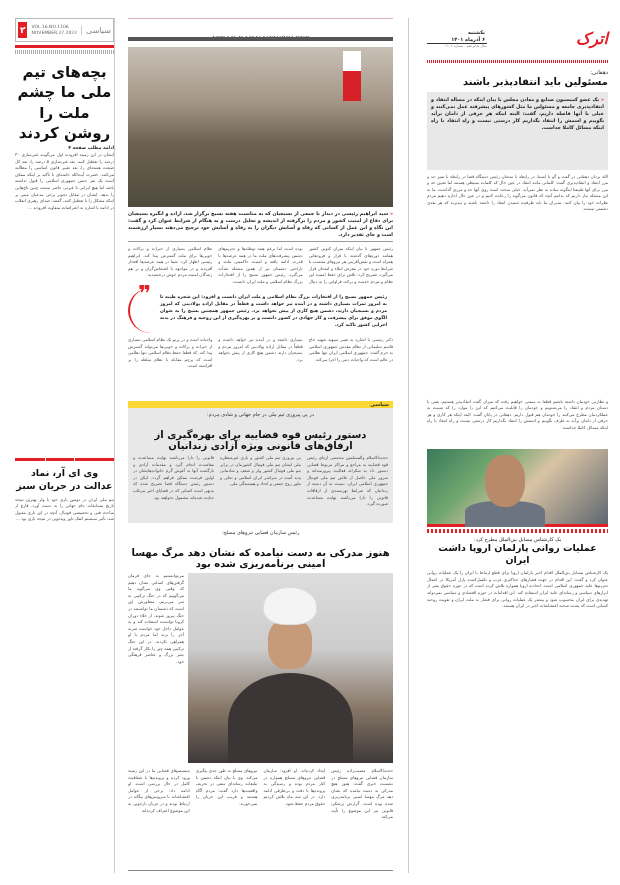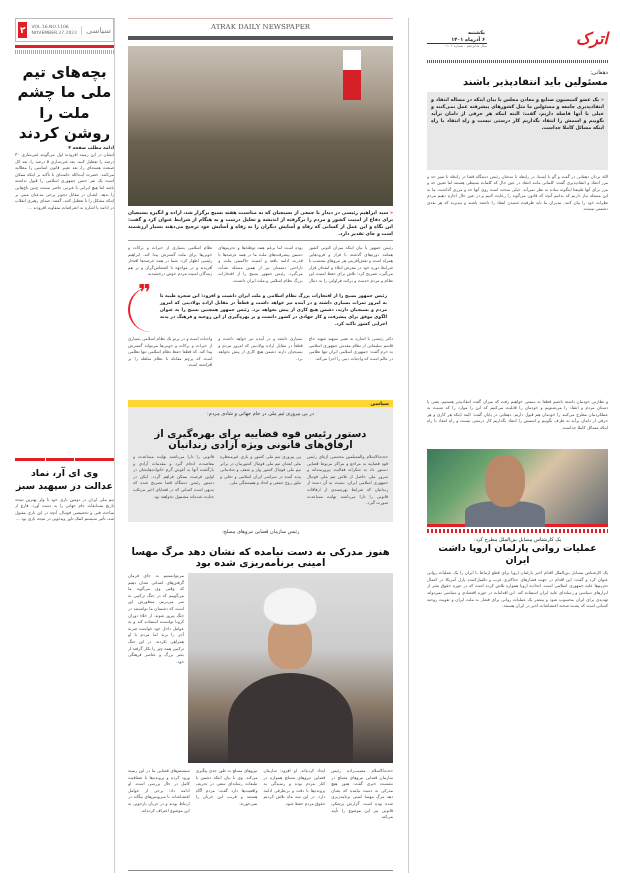--- a/index.html
+++ b/index.html
@@ -11,21 +11,21 @@
 
 .lhead{border:1px solid #bbb;height:24px;display:flex;align-items:center;padding:2px;gap:4px}
 .pagenum{background:#e31e24;color:#fff;font-size:9px;font-weight:bold;width:14px;height:16px;display:flex;align-items:center;justify-content:center}
 .vol{font-size:4.5px;color:#666;line-height:6px}
 .sect{font-size:8px;color:#888;margin-left:auto;direction:rtl;border-left:1px solid #ccc;padding-left:4px}
 .redbar{height:3px;background:#e31e24;margin-top:3px}
 .dotbar{height:4px;margin-top:2px;background:repeating-linear-gradient(90deg,#aaa 0 1px,#fff 1px 2px)}
 .h-big{font-weight:bold;color:#111;line-height:1.35}
 .body-txt{font-size:4.2px;line-height:6.6px;color:#444;direction:rtl;text-align:justify}
 
-.masthead{border-top:1px solid #d8b4b4;text-align:center;font-family:"DejaVu Serif",serif;font-size:7px;color:#555;padding-top:4px;height:16px}
+.masthead{border-top:1px solid #d8b4b4;text-align:center;font-family:"DejaVu Serif",serif;font-size:7px;color:#555;padding-top:16px;height:16px}
 .thickbar{height:4px;background:#555;margin-top:2px}
 .photo1{margin-top:6px;height:160px;background:linear-gradient(180deg,#c8c0b5 0%,#a39585 35%,#6b6150 60%,#4f4a3c 100%);position:relative;overflow:hidden}
 .flag{position:absolute;left:215px;top:4px;width:18px;height:50px;background:linear-gradient(180deg,#fff 0 40%,#d62027 40% 100%)}
 .mainhead{font-size:14px;font-weight:bold;text-align:center;direction:rtl;margin-top:4px;color:#111}
 .redmark{color:#e31e24;font-weight:bold}
 .lead{font-size:4.8px;line-height:7px;font-weight:bold;direction:rtl;text-align:justify;margin-top:3px;color:#222;border-bottom:1px solid #999;padding-bottom:3px}
 .cols3{display:flex;flex-direction:row-reverse;gap:6px;margin-top:4px}
 .cols3>div{flex:1}
 .quote{position:relative;margin:4px 0;padding:5px 6px 5px 30px;border:2px solid #e31e24;border-radius:40px;border-right:none;border-top:none;border-bottom:none;font-size:4.5px;line-height:7px;font-weight:bold;direction:rtl;text-align:justify}
 .qmark{position:absolute;left:8px;top:2px;color:#e31e24;font-size:22px;font-weight:bold}
@@ -59,21 +59,21 @@
       <div>NOVEMBER.27.2022</div>
     </div>
     <div class="sect">سیاسی</div>
   </div>
   <div class="redbar"></div>
   <div class="dotbar"></div>
   <div class="h-big rtl" style="font-size:15px;text-align:center;margin-top:8px">بچه‌های تیم ملی ما چشم ملت را روشن کردند</div>
   <div style="font-size:4.5px;font-weight:bold;direction:rtl;margin-top:2px">ادامه مطلب صفحه ۴</div>
   <div class="body-txt" style="height:300px;overflow:hidden;margin-top:2px">ایشان در این زمینه افزودند اول می‌گویند غنی‌سازی ۳۰ درصد را تعطیل کنید، بعد غنی‌سازی ۵ درصد را، بعد کل صنعت هسته‌ای را، بعد تغییر قانون اساسی را مطالبه می‌کنند. حضرت آیت‌الله خامنه‌ای با تأکید بر اینکه ممکن است یک نفر جنس جمهوری اسلامی را قبول نداشته باشد اما هیچ ایرانی با غیرتی حاضر نیست چنین باج‌هایی را بدهد. ایشان در مقابل تجویز برخی مدعیان مبنی بر اینکه مشکل را با تعطیل کنند، گفتند: صدای رهبری انقلاب در ادامه با اشاره به اعتراضات متفاوت افزودند ...</div>
   <div style="margin-top:6px;height:3px;background:linear-gradient(90deg,#e31e24 0 30%,#fff 30% 31%,#e31e24 31% 60%,#fff 60% 61%,#e31e24 61%)"></div>
-  <div class="h-big rtl" style="font-size:9.5px;text-align:center;margin-top:6px">وی ای آر، نماد عدالت در سپهبد سبز</div>
+  <div class="h-big rtl" style="font-size:9.5px;text-align:center;margin-top:6px">وی ای آر، نماد عدالت در جریان سبز</div>
   <div class="body-txt" style="height:355px;overflow:hidden;margin-top:4px">تیم ملی ایران در دومین بازی خود با ولز بهترین نتیجه تاریخ مسابقات جام جهانی را به دست آورد. فارغ از مباحث فنی و تخصیصی فوتبال، آنچه در این بازی مقبول شد، تأثیر سیستم کمک داور ویدئویی در نتیجه بازی بود ...</div>
 </div>
 
 <div class="col-mid">
   <div class="masthead">ATRAK DAILY NEWSPAPER</div>
   <div class="thickbar"></div>
   <div class="photo1">
     <div class="flag"></div>
   </div>
   <div class="lead"><span class="redmark">« </span><span>سید ابراهیم رئیسی در دیدار با جمعی از بسیجیان که به مناسبت هفته بسیج برگزار شد، اراده و انگیزه بسیجیان برای دفاع از امنیت کشور و مردم را برگرفته از اندیشه و تحلیل درست و به هنگام از شرایط عنوان کرد و گفت: این نگاه و این عمل از کسانی که رفاه و آسایش دیگران را به رفاه و آسایش خود ترجیح می‌دهند بسیار ارزشمند است و جای تقدیر دارد.</span></div>

